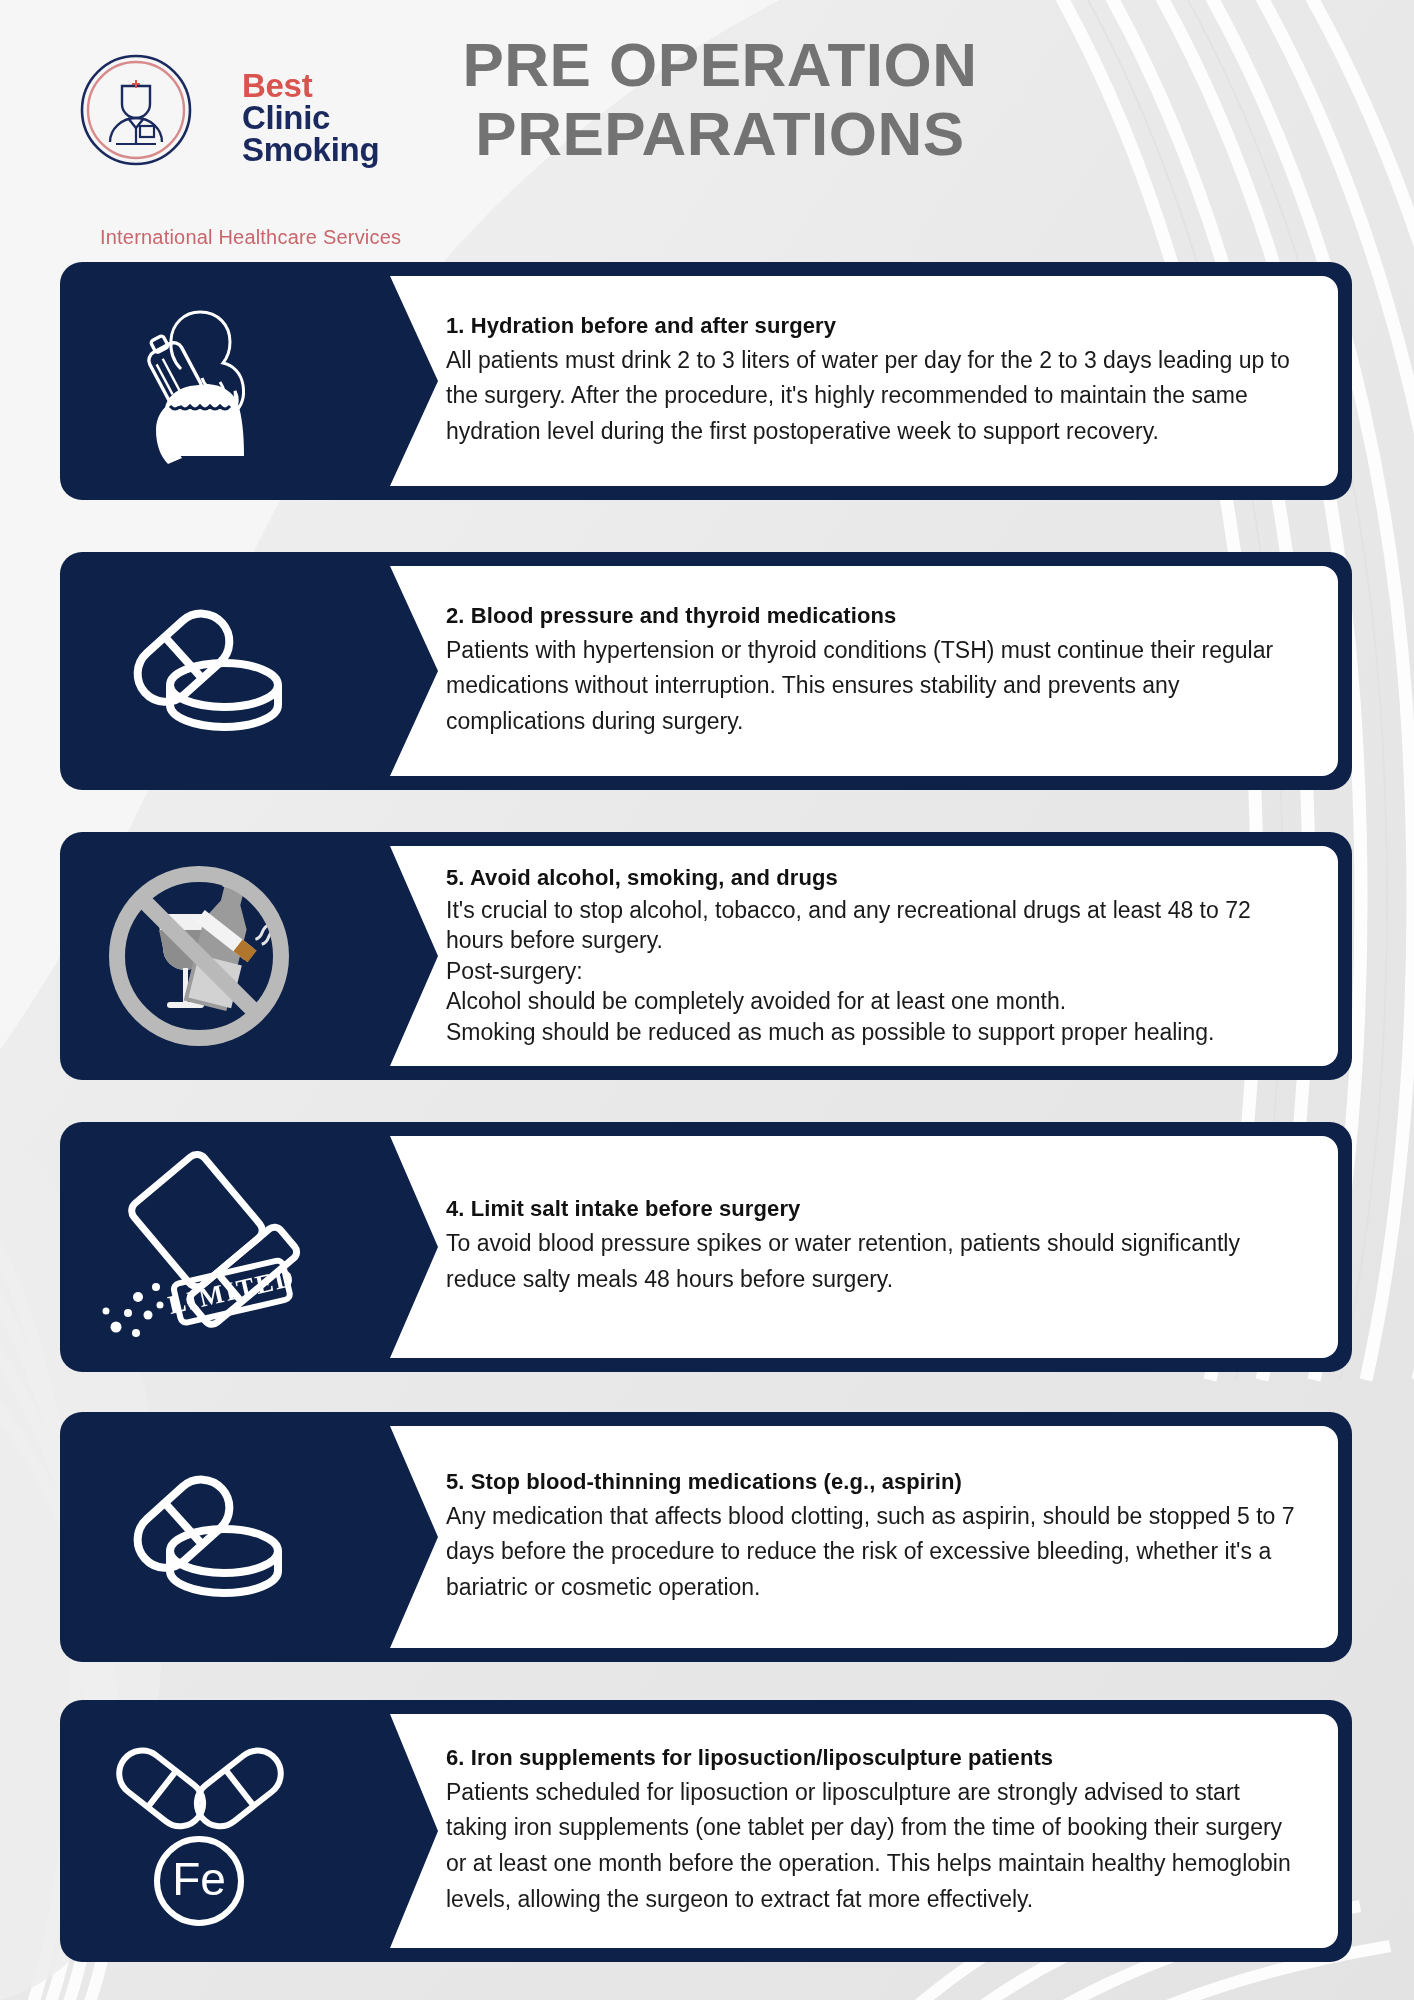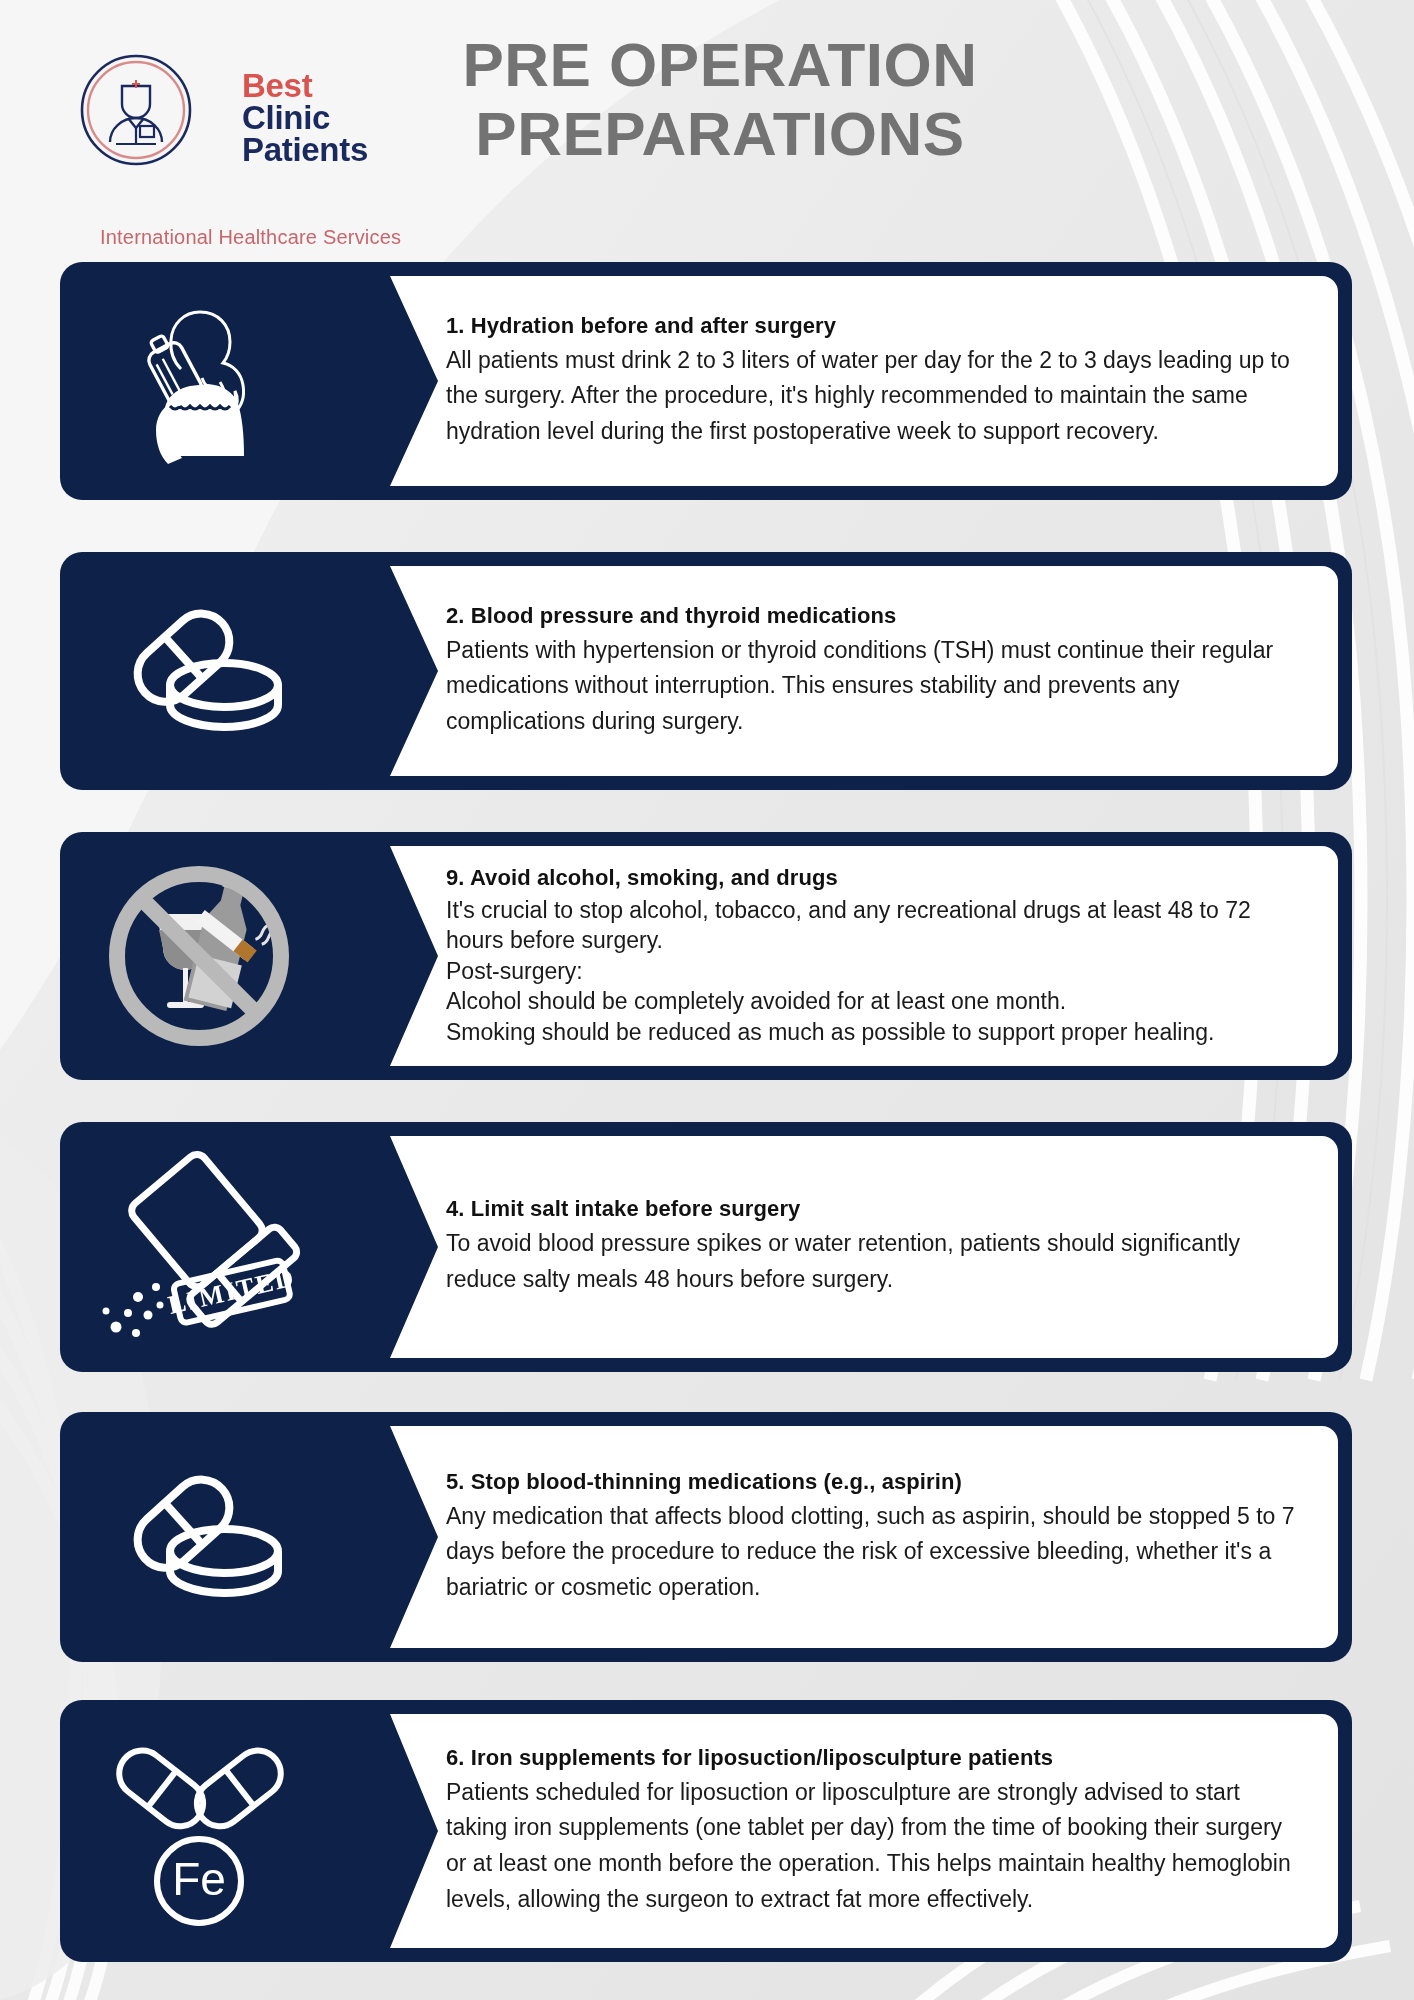--- a/index.html
+++ b/index.html
@@ -142,21 +142,21 @@
       <path d="M52 68 l8 10 l8 -10" fill="none" stroke="#1b2a5e" stroke-width="2.4"></path>
 
       <rect x="64" y="76" width="14" height="11" fill="none" stroke="#1b2a5e" stroke-width="2.2"></rect>
       <line x1="60" y1="78" x2="60" y2="94" stroke="#1b2a5e" stroke-width="2.2"></line>
       <line x1="40" y1="94" x2="80" y2="94" stroke="#1b2a5e" stroke-width="2.2"></line>
     </svg>
 
     <div class="logo-text">
       <div class="logo-line lt-best">Best</div>
       <div class="logo-line lt-navy">Clinic</div>
-      <div class="logo-line lt-navy">Patients</div>
+      <div class="logo-line lt-navy">Smoking</div>
     </div>
 
     <div class="logo-tag">International Healthcare Services</div>
   </div>
 
   <h1 class="title">PRE OPERATION PREPARATIONS</h1>
 </div>
 
 <div class="cards">
 
@@ -244,21 +244,21 @@
           <path d="M150 66 c6 -8 -4 -12 2 -20" stroke="#e4e4e4" stroke-width="3" fill="none"></path>
           <path d="M158 66 c6 -8 -4 -12 2 -20" stroke="#e4e4e4" stroke-width="3" fill="none"></path>
         </g>
 
         <circle cx="100" cy="100" r="82" fill="none" stroke="#b9b9b9" stroke-width="16"></circle>
         <line x1="42" y1="42" x2="158" y2="158" stroke="#b9b9b9" stroke-width="16"></line>
       </svg>
     </div>
     <div class="card-panel">
       <div class="card-panel-inner">
-        <div class="card-title">9. Avoid alcohol, smoking, and drugs</div>
+        <div class="card-title">5. Avoid alcohol, smoking, and drugs</div>
         <div class="card-body tight" style="white-space:pre-line">It's crucial to stop alcohol, tobacco, and any recreational drugs at least 48 to 72 hours before surgery.
 Post-surgery:
 Alcohol should be completely avoided for at least one month.
 Smoking should be reduced as much as possible to support proper healing.</div>
       </div>
     </div>
   </div>
 
   <div class="card" style="top:1122px;height:250px">
     <div class="card-icon">

